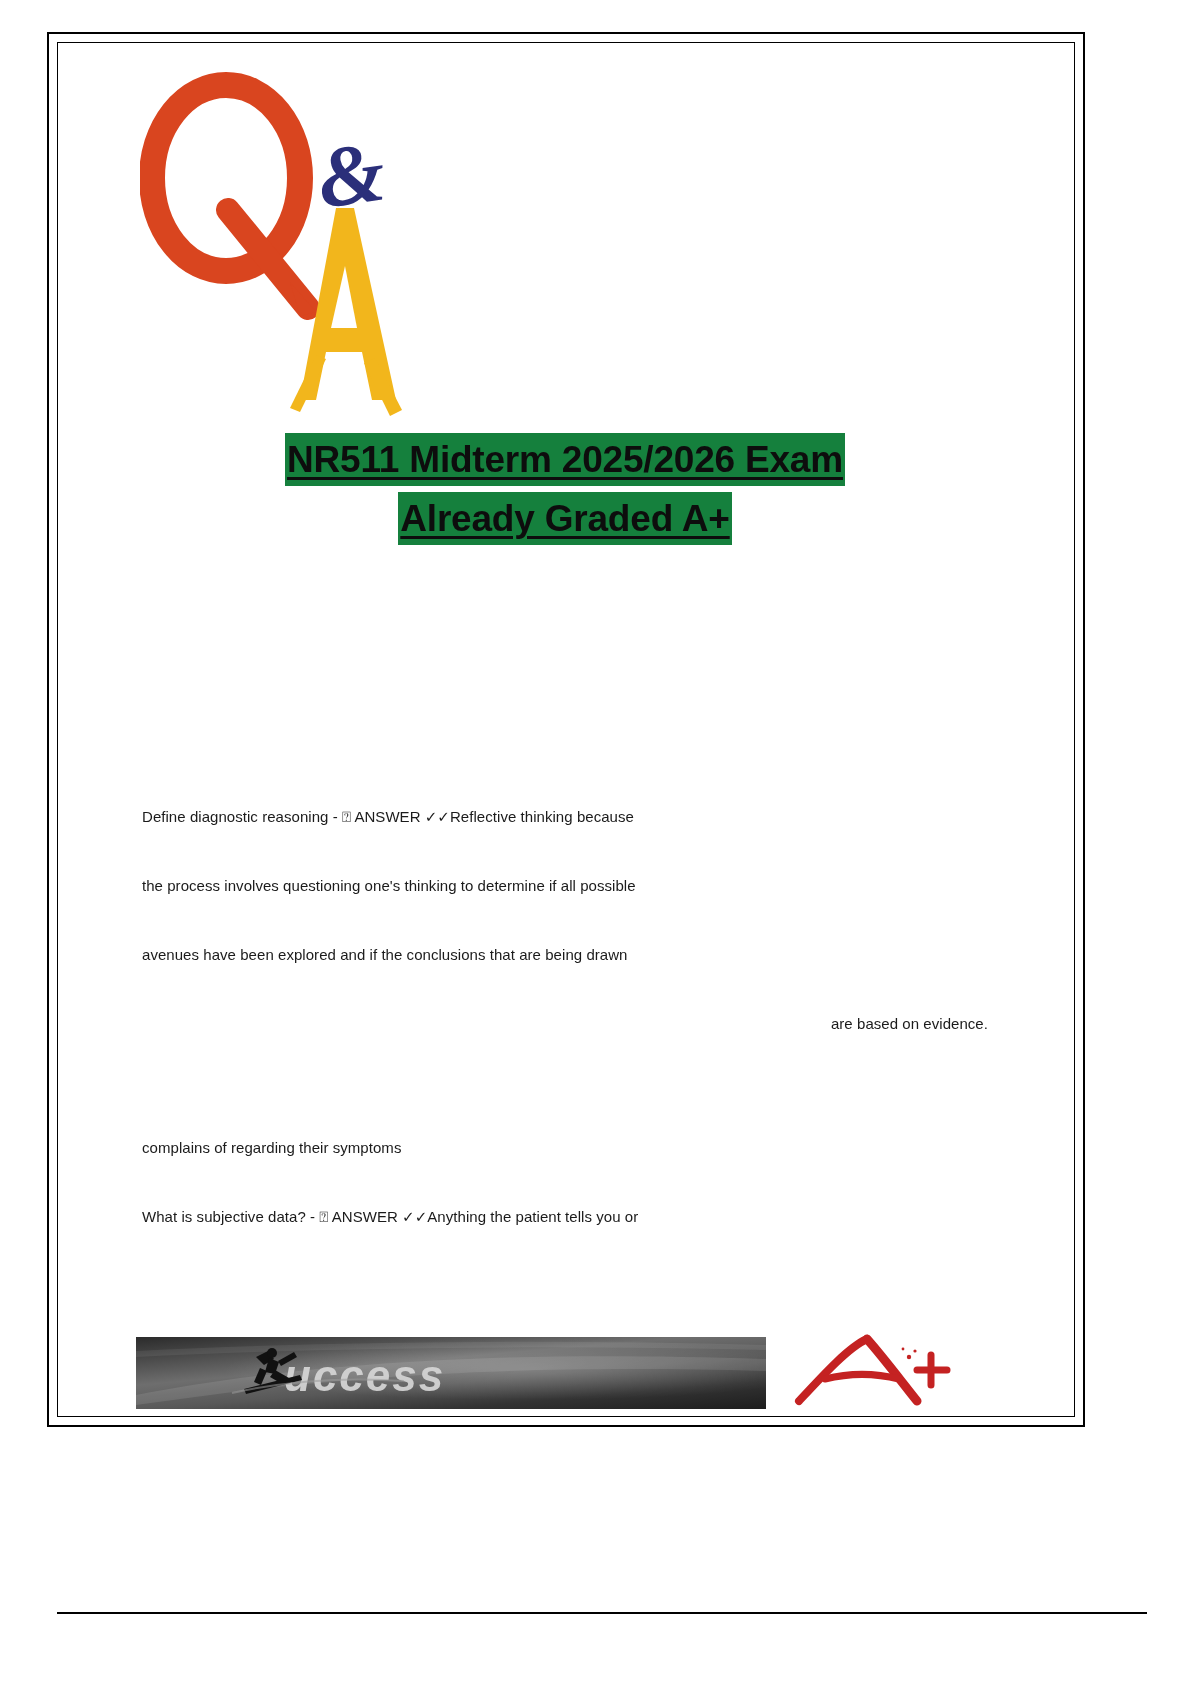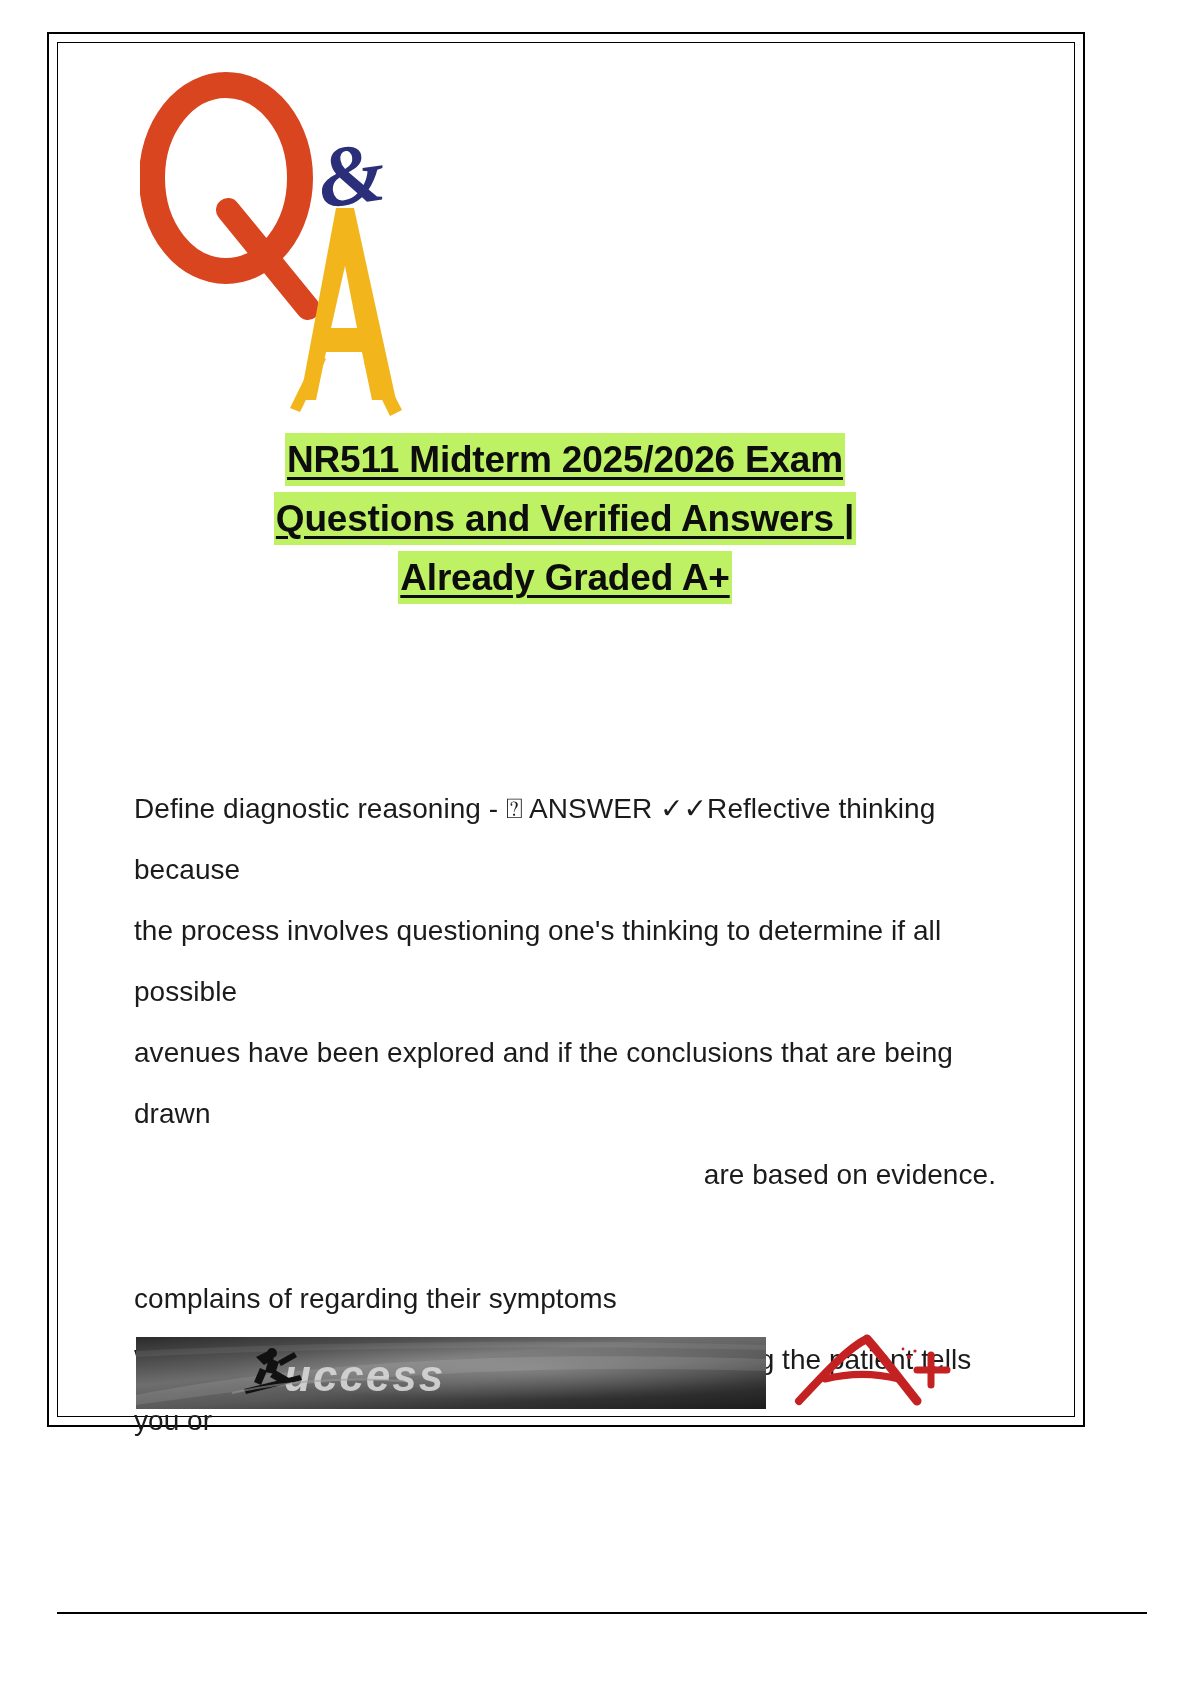--- a/index.html
+++ b/index.html
@@ -52,40 +52,40 @@
   .title-line{
     display:block;
     font-size:37px;
     font-weight:bold;
     line-height:59px;
     color:#0d0d0d;
     letter-spacing:-0.2px;
     white-space:nowrap;
   }
   .title-line span.hl{
-    background:#bef264;
+    background:#15803d;
     text-decoration:underline;
     text-decoration-thickness:3px;
     text-underline-offset:5px;
     padding:6px 2px;
     box-decoration-break:clone;
     -webkit-box-decoration-break:clone;
   }
 
   
   .body-block{
     position:absolute;
     left:134px; top:778px;
     width:862px;
   }
   .para{
-    font-size:28px;
+    font-size:15px;
     line-height:61px;
     color:#1b1b1b;
-    margin:0;
+    margin:8px;
     text-align:left;
     letter-spacing:0.05px;
   }
   .para.gap-after{margin-bottom:63px;text-align:right;}
 
   
   .footer-row{
     position:absolute;
     left:136px; top:1337px;
     width:840px; height:72px;
@@ -131,21 +131,20 @@
     </g>
 
     <g>
       <text x="182" y="148" font-family="'Liberation Serif','DejaVu Serif',serif" font-size="86" font-style="italic" font-weight="bold" fill="#2b2f7a" transform="rotate(-8 182 148)">&amp;</text>
     </g>
   </svg>
 </div>
 
 <div class="title-block">
   <span class="title-line"><span class="hl">NR511 Midterm 2025/2026 Exam</span></span>
-  <span class="title-line"><span class="hl">Questions and Verified Answers |</span></span>
   <span class="title-line"><span class="hl">Already Graded A+</span></span>
 </div>
 
 <div class="body-block">
 
   <p class="para"><span>Define diagnostic reasoning - ⍰ ANSWER ✓✓Reflective thinking because</span></p>
   <p class="para"><span>the process involves questioning one's thinking to determine if all possible</span></p>
   <p class="para"><span>avenues have been explored and if the conclusions that are being drawn</span></p>
   <p class="para gap-after"><span>are based on evidence.</span></p>
 

